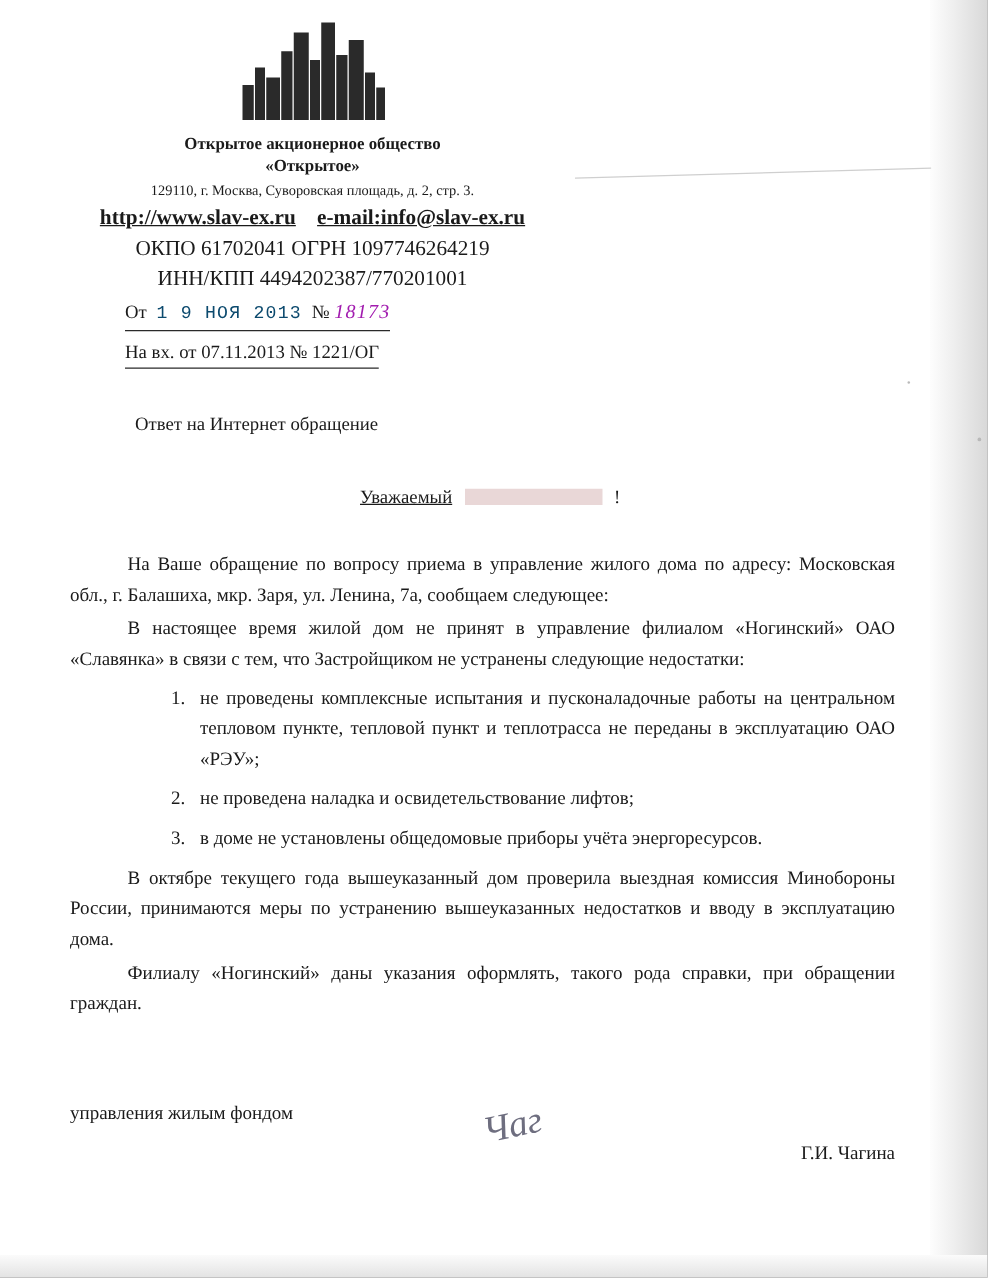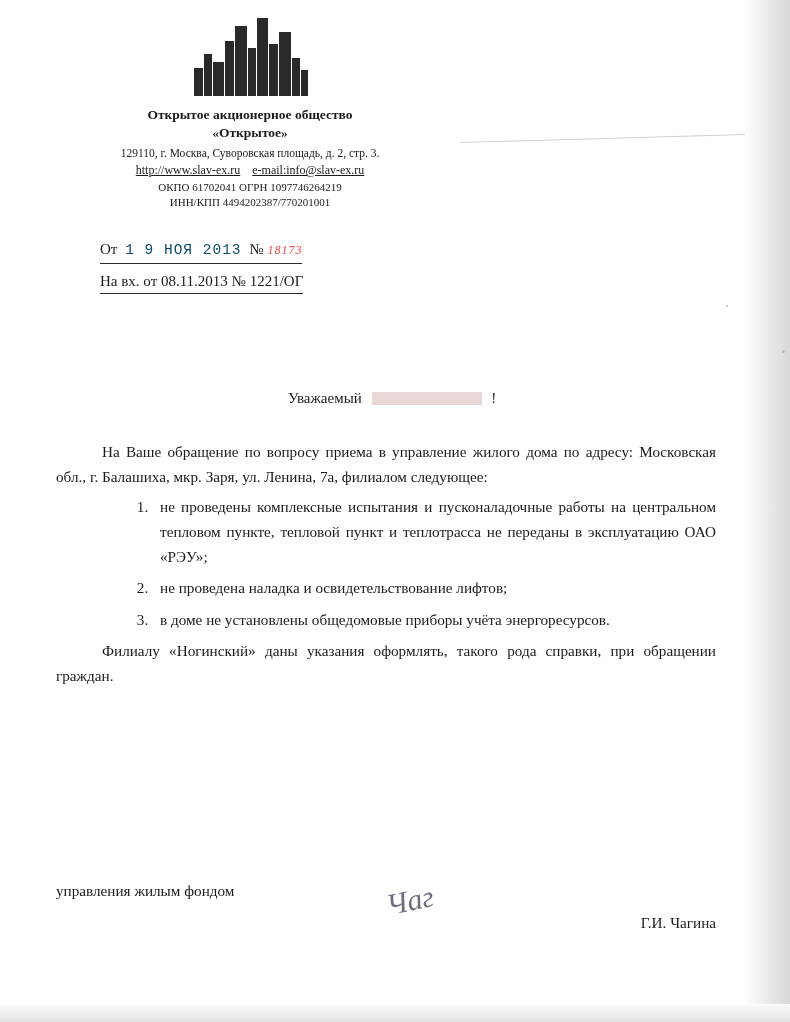--- a/index.html
+++ b/index.html
@@ -57,28 +57,29 @@
     font-size: 13.5px;
     font-weight: bold;
     line-height: 1.35;
   }
   .org-addr {
     font-size: 11.5px;
     line-height: 1.45;
     margin-top: 3px;
   }
   .org-link {
-    font-size: 12px;
+    font-size: 17px;
     line-height: 1.45;
+    font-weight: bold;
   }
   .org-link .u {
     text-decoration: underline;
   }
   .org-codes {
-    font-size: 11px;
+    font-size: 17px;
     line-height: 1.45;
   }
 
   
   .diag {
     position: absolute;
     left: 460px;
     top: 120px;
     width: 300px;
     height: 40px;
@@ -110,22 +111,22 @@
   .ref-stamp {
     font-family: "Liberation Mono", monospace;
     font-size: 14.5px;
     letter-spacing: 1px;
     color: #0c4a6e;
     padding: 0 4px;
   }
   .ref-hand {
     font-family: "Liberation Serif", serif;
     font-style: italic;
-    font-size: 12px;
-    color: #ef4444;
+    font-size: 16px;
+    color: #a21caf;
     letter-spacing: 1px;
   }
   .ref-underline {
     border-bottom: 1.2px solid #2a2a2a;
     display: inline-block;
     padding-bottom: 1px;
   }
   .ref-row2 {
     margin-top: 6px;
     font-size: 15px;
@@ -148,20 +149,21 @@
   .salutation .redacted {
     display: inline-block;
     width: 110px;
     height: 13px;
     background: #e9d7d7;
     vertical-align: -2px;
     margin: 0 6px;
   }
   .sal-inner {
     margin-left: 180px;
+    text-decoration: underline;
   }
 
   .body {
     position: absolute;
     left: 56px;
     top: 440px;
     width: 660px;
     font-size: 15.2px;
     line-height: 1.62;
     text-align: justify;
@@ -257,38 +259,41 @@
   <div class="refblock">
     <div class="ref-row">
       <span class="ref-underline">
         <span class="lbl">От</span>
         <span class="ref-stamp">1 9 НОЯ 2013</span>
         <span class="lbl">№</span>
         <span class="ref-hand">18173</span>
       </span>
     </div>
     <div class="ref-row ref-row2">
-      <span class="ref-underline">На вх. от 08.11.2013 № 1221/ОГ</span>
-    </div>
-  </div>
-
+      <span class="ref-underline">На вх. от 07.11.2013 № 1221/ОГ</span>
+    </div>
+  </div>
+
+  <div class="subject">Ответ на Интернет обращение</div>
 
   <div class="salutation">
     <span class="sal-inner">Уважаемый</span>
     <span class="redacted"></span>
     <span>!</span>
   </div>
 
   <div class="body">
-    <p>На Ваше обращение по вопросу приема в управление жилого дома по адресу: Московская обл., г. Балашиха, мкр. Заря, ул. Ленина, 7а, филиалом следующее:</p>
+    <p>На Ваше обращение по вопросу приема в управление жилого дома по адресу: Московская обл., г. Балашиха, мкр. Заря, ул. Ленина, 7а, сообщаем следующее:</p>
+    <p>В настоящее время жилой дом не принят в управление филиалом «Ногинский» ОАО «Славянка» в связи с тем, что Застройщиком не устранены следующие недостатки:</p>
     <ol>
       <li>не проведены комплексные испытания и пусконаладочные работы на центральном тепловом пункте, тепловой пункт и теплотрасса не переданы в эксплуатацию ОАО «РЭУ»;</li>
       <li>не проведена наладка и освидетельствование лифтов;</li>
       <li>в доме не установлены общедомовые приборы учёта энергоресурсов.</li>
     </ol>
+    <p>В октябре текущего года вышеуказанный дом проверила выездная комиссия Минобороны России, принимаются меры по устранению вышеуказанных недостатков и вводу в эксплуатацию дома.</p>
     <p>Филиалу «Ногинский» даны указания оформлять, такого рода справки, при обращении граждан.</p>
   </div>
 
   <div class="sign">
     <div class="sign-left">
       <div>управления жилым фондом</div>
     </div>
     <div class="signature-mark">Чаг</div>
     <div class="sign-right">Г.И. Чагина</div>
   </div>

